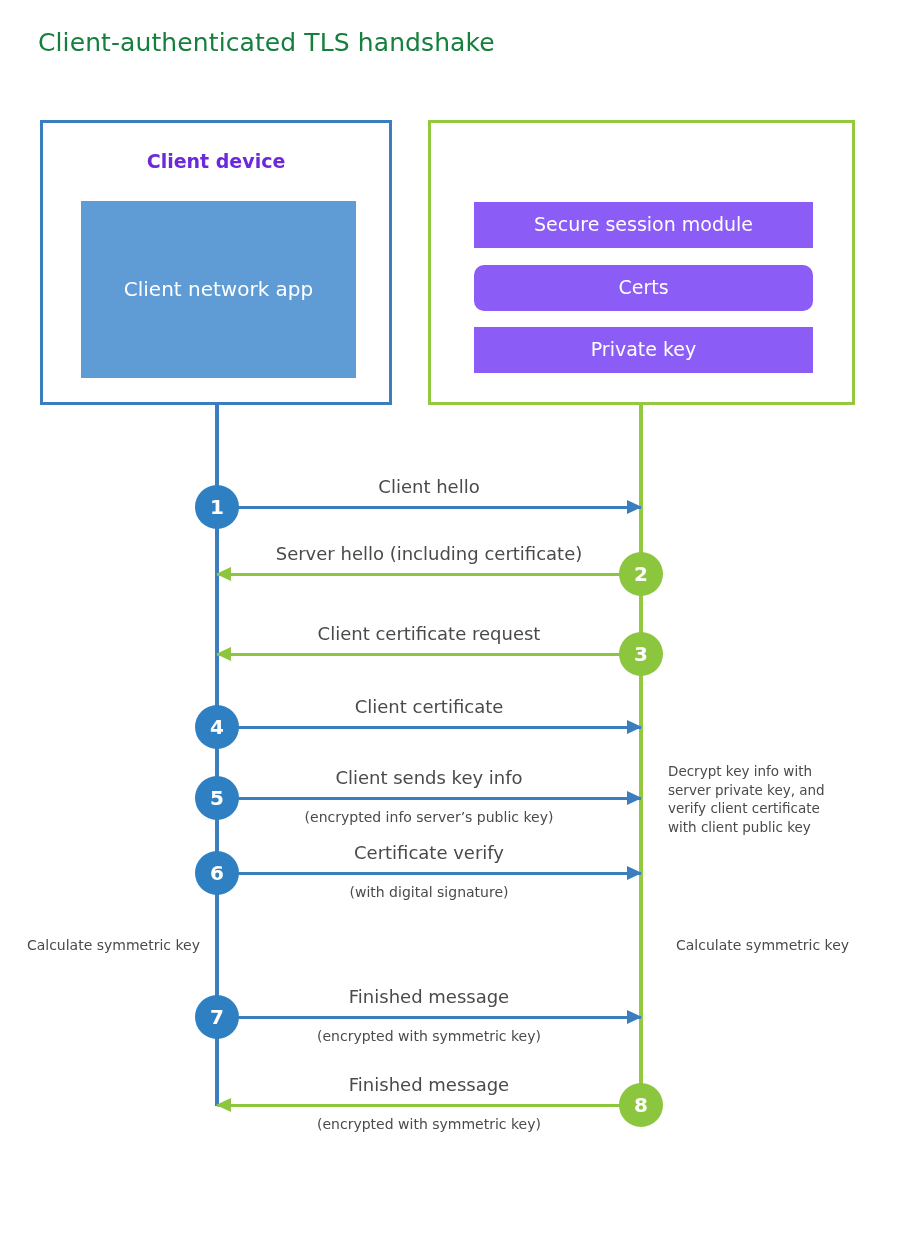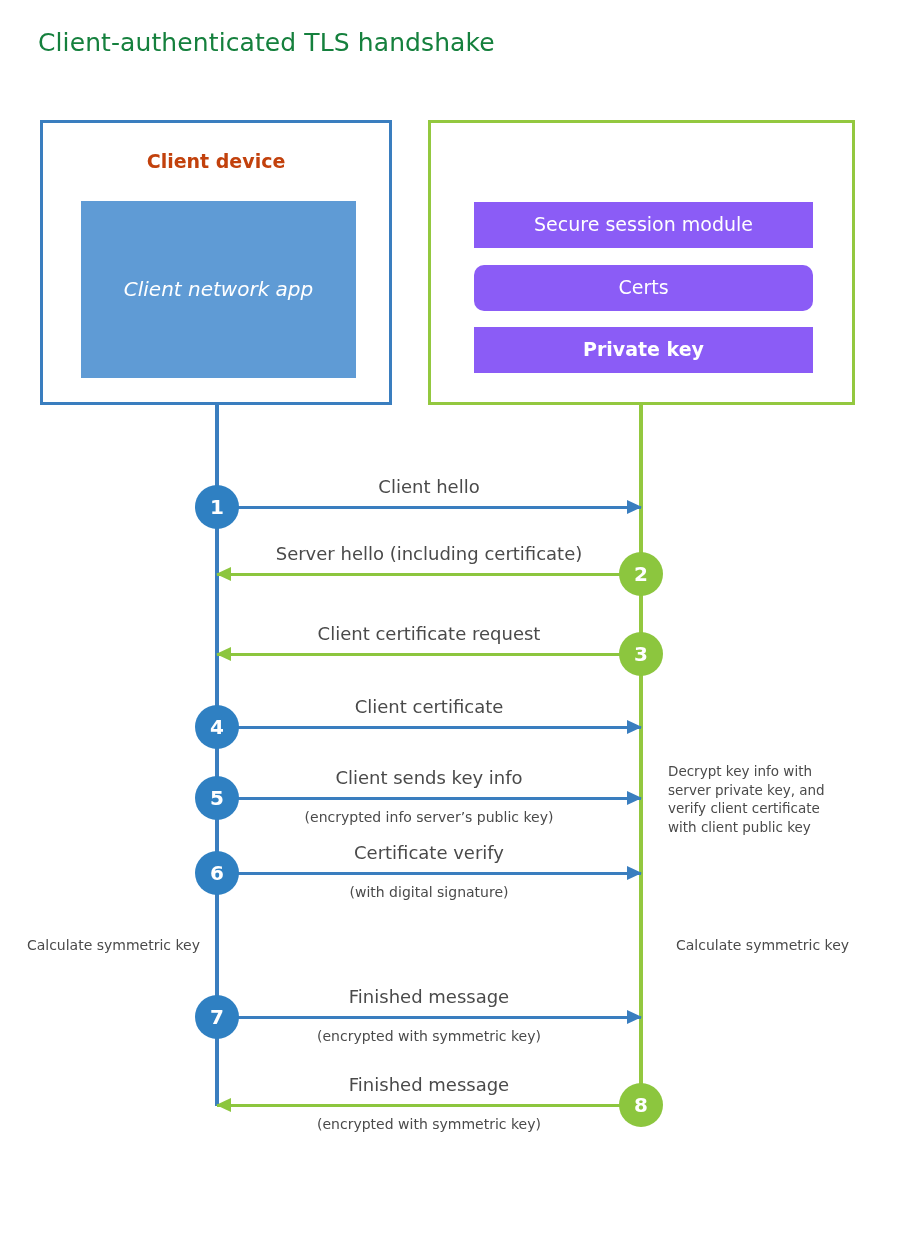--- a/index.html
+++ b/index.html
@@ -49,51 +49,50 @@
     border: 3px solid #93c83f;
   }
   .actor-title {
     position: absolute;
     left: 0;
     right: 0;
     top: 27px;
     text-align: center;
     font-size: 19px;
     font-weight: bold;
-    color: #c2410c;
+    color: #6d28d9;
   }
 
   .inner-block {
     position: absolute;
     display: flex;
     align-items: center;
     justify-content: center;
     text-align: center;
     color: #ffffff;
     line-height: 1.25;
   }
   #client-app-block {
     left: 38px;
     top: 78px;
     width: 275px;
     height: 177px;
     background: #5f9bd5;
     font-size: 20px;
-    font-style: italic;
   }
   .server-bar {
     left: 43px;
     width: 339px;
     height: 46px;
     background: #8b5cf6;
     font-size: 19px;
   }
   #server-bar-0 { top: 79px; }
   #server-bar-1 { top: 142px; border-radius: 10px; }
-  #server-bar-2 { top: 204px; font-weight: bold; }
+  #server-bar-2 { top: 204px; }
 
   
   .lifeline {
     position: absolute;
     width: 4px;
   }
   #client-lifeline {
     left: 215px;
     top: 402px;
     height: 704px;

